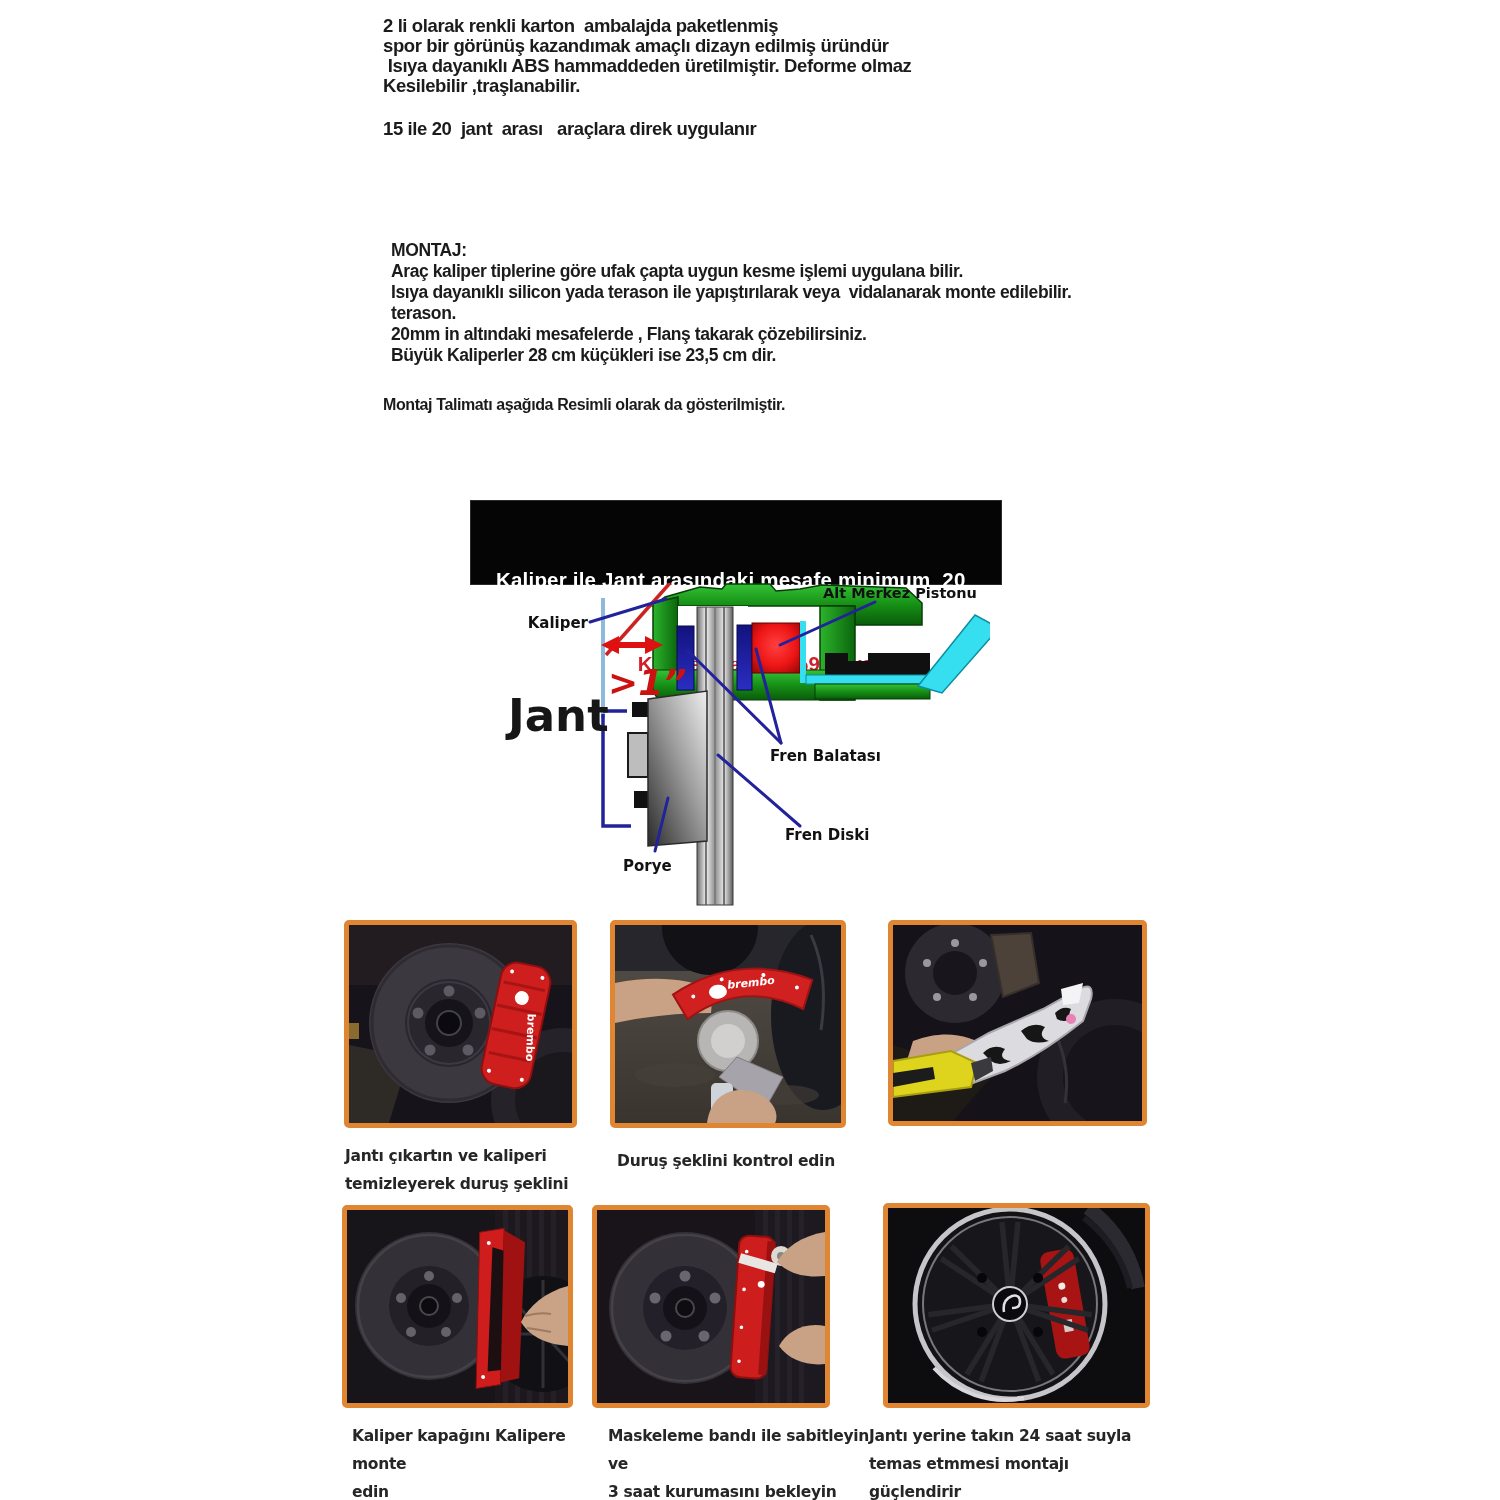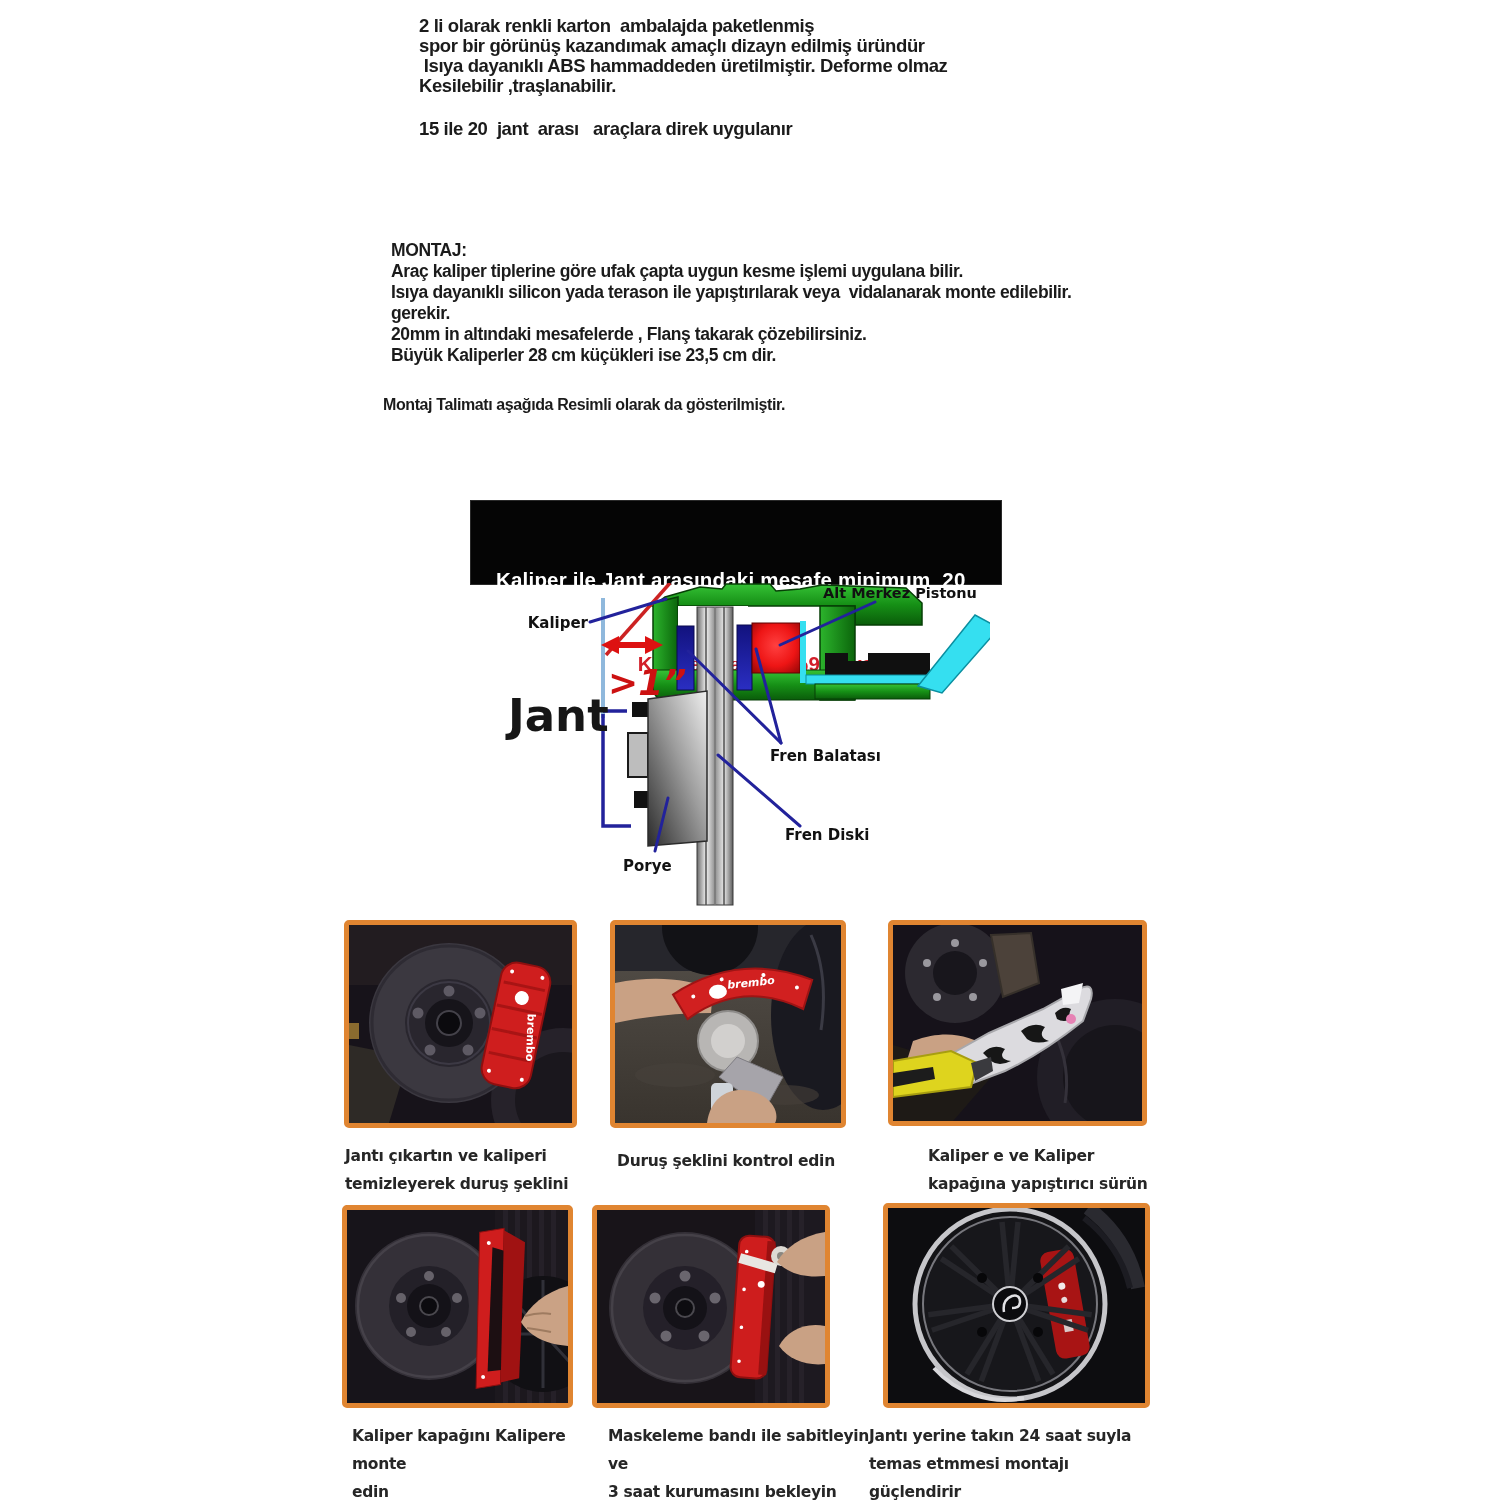--- a/index.html
+++ b/index.html
@@ -1,20 +1,20 @@
 <!DOCTYPE html>
 <html><head>
 <meta charset="utf-8">
 <style>
   html,body{margin:0;padding:0;background:#ffffff;}
   .page{position:relative;width:1500px;height:1500px;background:#ffffff;overflow:hidden;
         font-family:"Liberation Sans",sans-serif;color:#1b1b1b;}
   .abs{position:absolute;}
   .txt{font-weight:bold;white-space:pre-wrap;letter-spacing:-0.4px;}
-  .intro-line{font-size:18.5px;line-height:20px;margin-left:36px;}
+  .intro-line{font-size:18.5px;line-height:20px;}
   .montaj-line{font-size:17.5px;line-height:21px;margin-left:8px;}
   .montaj-footer{font-size:16px;line-height:21px;margin-top:28px;}
   .banner{background:#050505;border:1px solid #2a2a2a;color:#ffffff;
           font-size:20.5px;font-weight:bold;line-height:28px;padding:9px 0 0 25px;
           letter-spacing:0.2px;white-space:pre-wrap;}
   .banner .red{color:#d21f2a;}
   .photo{border:5px solid #e08531;border-radius:5px;background:#141014;overflow:hidden;}
   .photo svg{display:block;width:100%;height:100%;}
   .caption{font-family:"DejaVu Sans",sans-serif;font-weight:bold;font-size:15.5px;
            line-height:28px;color:#262626;white-space:pre-wrap;letter-spacing:-0.3px;}
@@ -31,21 +31,21 @@
     <div class="txt intro-line">spor bir görünüş kazandımak amaçlı dizayn edilmiş üründür</div>
     <div class="txt intro-line"> Isıya dayanıklı ABS hammaddeden üretilmiştir. Deforme olmaz</div>
     <div class="txt intro-line">Kesilebilir ,traşlanabilir.</div>
   </div>
   <div class="abs txt intro-line" style="left:383px;top:119px;width:700px;">15 ile 20  jant  arası   araçlara direk uygulanır</div>
 
   <div class="abs" style="left:383px;top:240px;width:810px;">
     <div class="txt montaj-line">MONTAJ:</div>
     <div class="txt montaj-line">Araç kaliper tiplerine göre ufak çapta uygun kesme işlemi uygulana bilir.</div>
     <div class="txt montaj-line">Isıya dayanıklı silicon yada terason ile yapıştırılarak veya  vidalanarak monte edilebilir.</div>
-    <div class="txt montaj-line">gerekir.</div>
+    <div class="txt montaj-line">terason.</div>
     <div class="txt montaj-line">20mm in altındaki mesafelerde , Flanş takarak çözebilirsiniz.</div>
     <div class="txt montaj-line">Büyük Kaliperler 28 cm küçükleri ise 23,5 cm dir.</div>
     <div class="txt montaj-footer">Montaj Talimatı aşağıda Resimli olarak da gösterilmiştir.</div>
   </div>
 
   <div class="abs banner" style="left:470px;top:500px;width:505px;height:74px;">
     <div>Kaliper ile Jant arasındaki mesafe minimum  20</div>
     <div><span>mm olmalıdır  </span><span class="red">Kaliper Kapağı %99 uyacaktır</span></div>
   </div>
 
@@ -251,22 +251,20 @@
         <polygon points="0,148 40,142 42,154 0,162" fill="#1c1c1c"></polygon>
         <polygon points="78,138 98,132 100,146 82,156" fill="#3a3a3e"></polygon>
       </g>
     </svg>
   </div>
 
   <div class="abs caption" style="left:345px;top:1142px;width:265px;">Jantı çıkartın ve kaliperi
 temizleyerek duruş şeklini kontrol
 edin</div>
   <div class="abs caption center" style="left:608px;top:1147px;width:236px;">Duruş şeklini kontrol edin</div>
-  <div class="abs caption" style="left:928px;top:1142px;width:240px;">Kaliper e ve Kaliper
-kapağına yapıştırıcı sürün</div>
 
   <div class="abs photo" style="left:342px;top:1205px;width:221px;height:193px;">
     <svg viewBox="0 0 221 193" preserveAspectRatio="none">
       <rect width="221" height="193" fill="#17141a"></rect>
       <rect x="148" width="73" height="193" fill="#1c181e"></rect>
       <rect x="156" width="5" height="193" fill="#252028"></rect>
         <rect x="168" width="5" height="193" fill="#252028"></rect>
       <rect x="180" width="5" height="193" fill="#252028"></rect>
         <rect x="192" width="5" height="193" fill="#252028"></rect>
       <rect x="204" width="5" height="193" fill="#252028"></rect>

